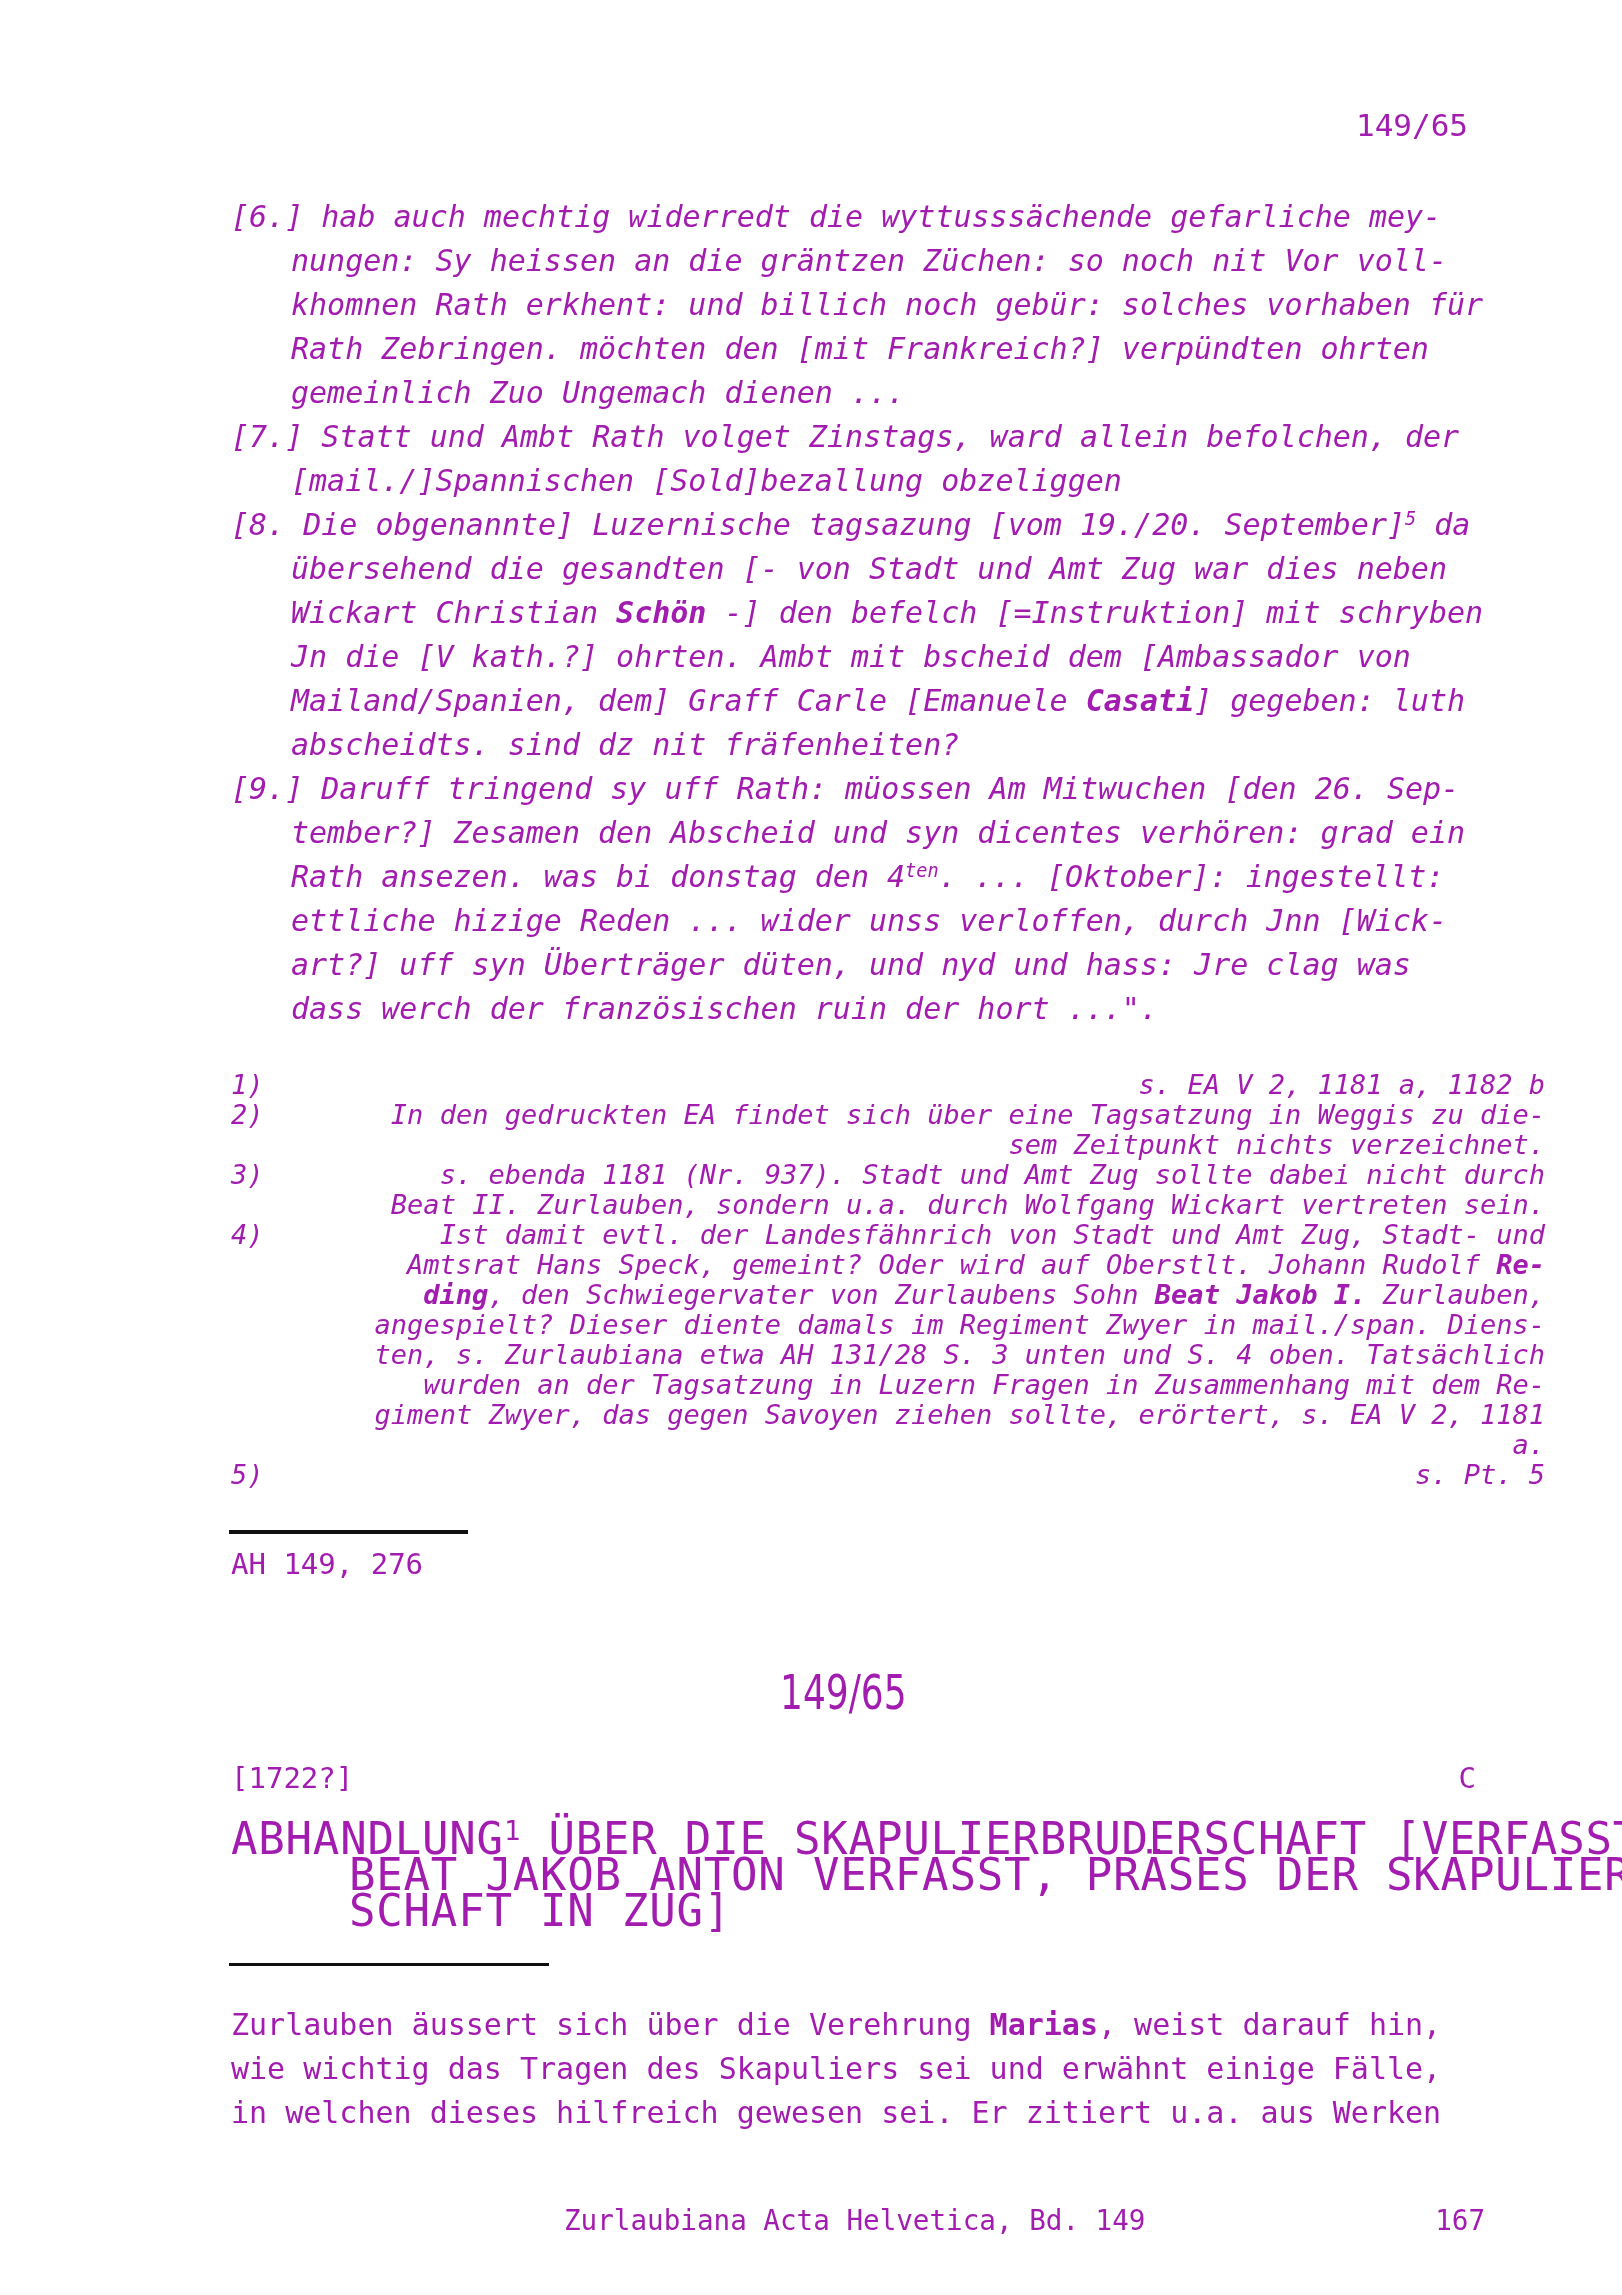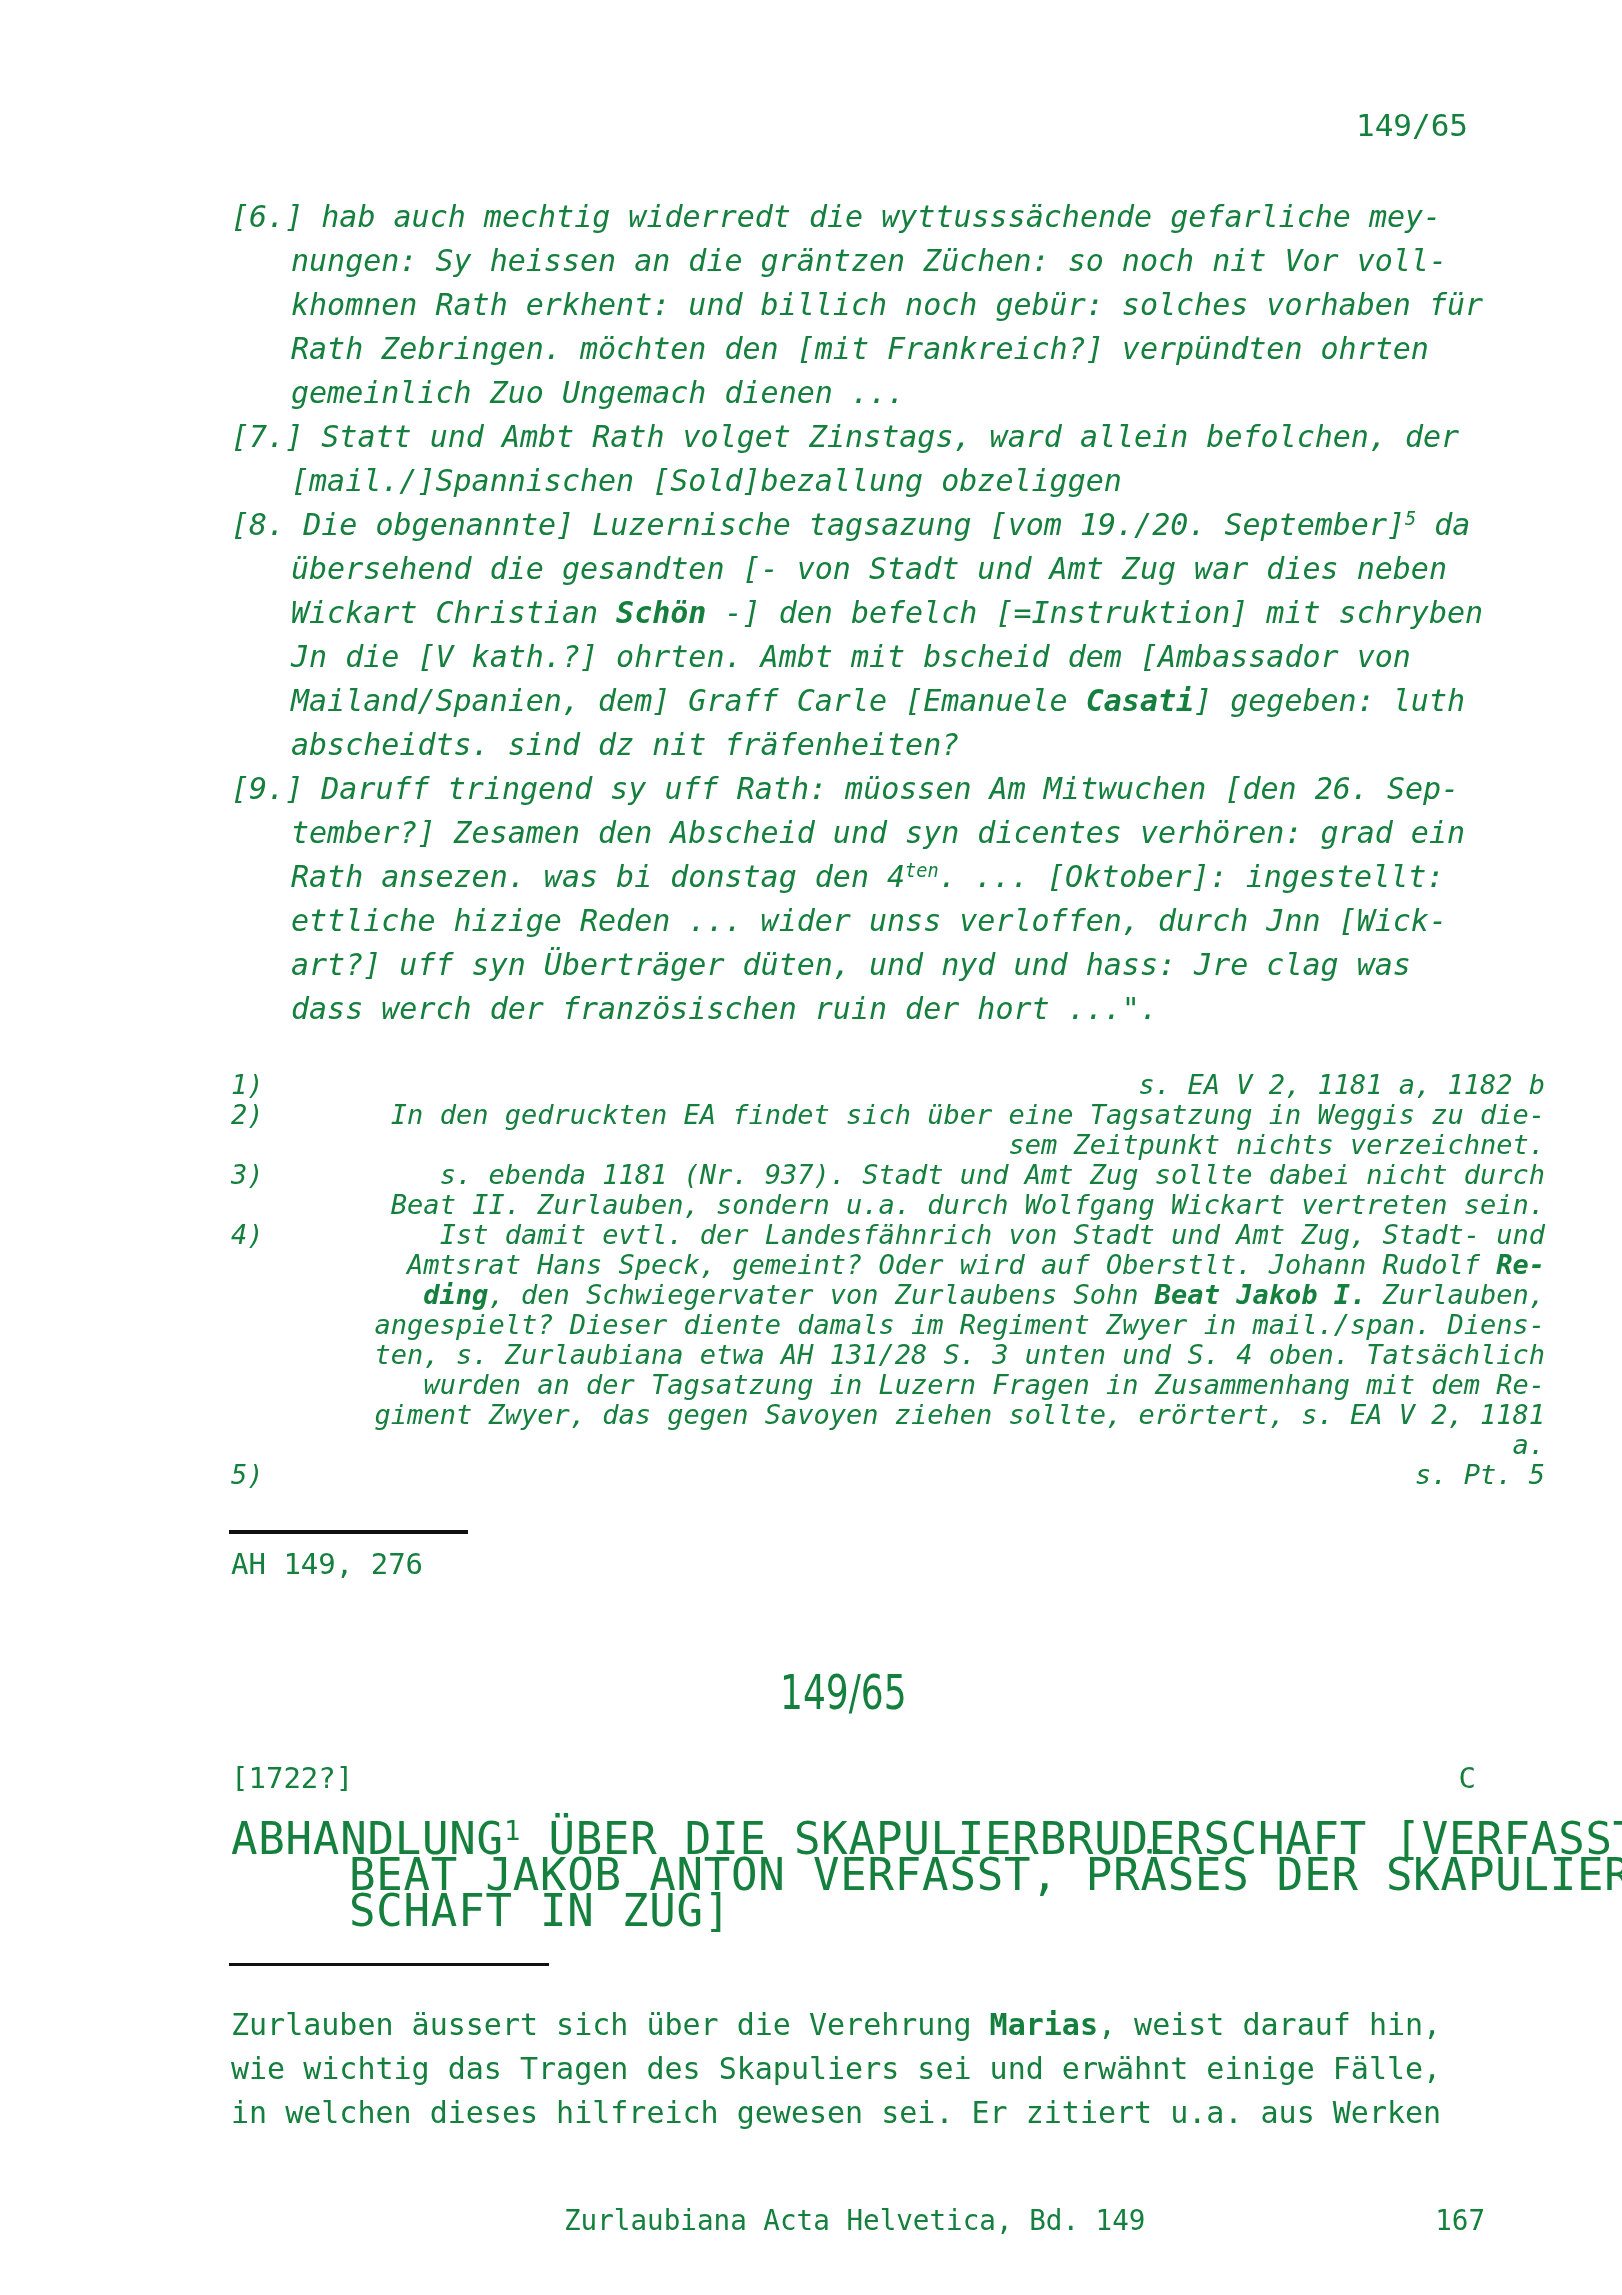--- a/index.html
+++ b/index.html
@@ -1,20 +1,20 @@
 <!DOCTYPE html>
 <html style="font-size:13px"><head>
 <meta charset="utf-8">
 <style>
   html,body{margin:0;padding:0;background:#e8e8e8;}
   .page{
     position:relative;
     width:1622px;height:2295px;
     background:#ffffff;
-    color:#15803d;
+    color:#a21caf;
     font-family:"DejaVu Sans Mono","Liberation Mono",monospace;
     overflow:hidden;
   }
   .abs{position:absolute;}
   .line{white-space:pre;}
   b{font-weight:bold;}
   sup{font-size:62%;vertical-align:0.52em;line-height:0;}
 
   
   .running-head{

